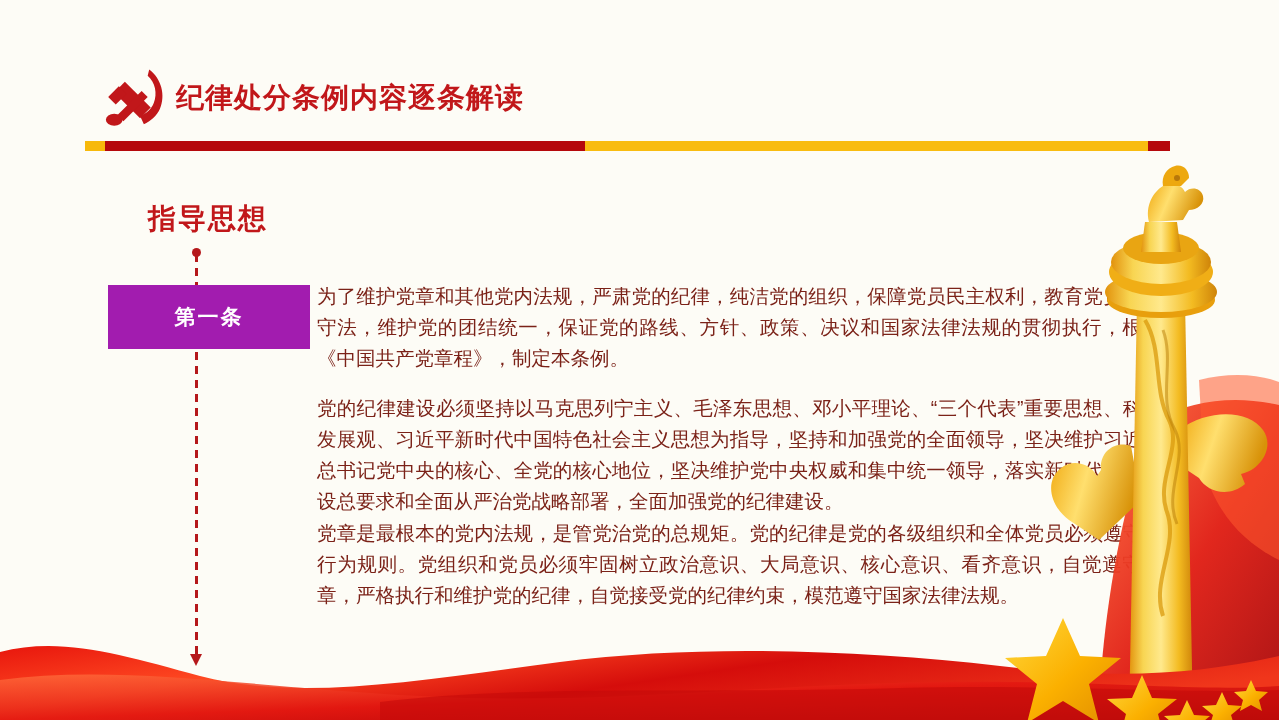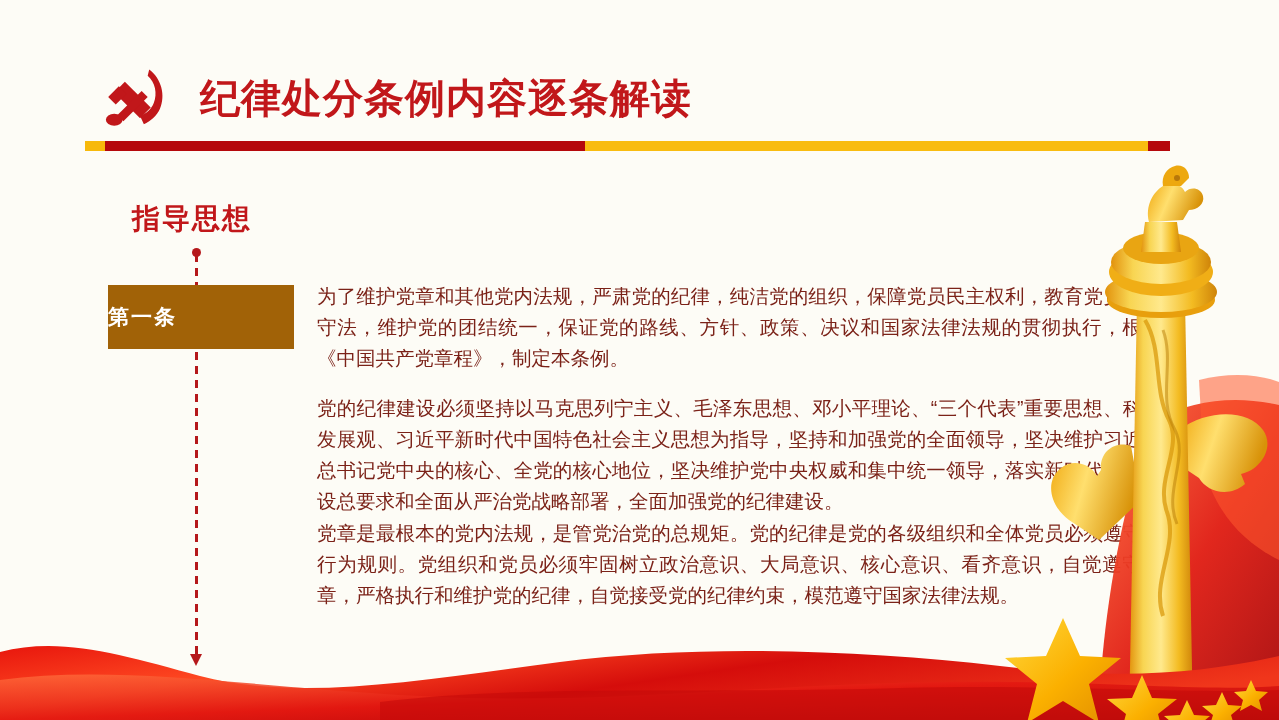--- a/index.html
+++ b/index.html
@@ -21,47 +21,46 @@
     position: absolute;
     left: 96px;
     top: 62px;
     width: 76px;
     height: 76px;
   }
   #slide-title {
     position: absolute;
     left: 176px;
     top: 70px;
-    font-size: 40px;
+    font-size: 28px;
     font-weight: bold;
     color: #c1171a;
     letter-spacing: 1px;
     white-space: nowrap;
     line-height: 56px;
-    margin-left: 24px;
   }
 
   
   #divider {
     position: absolute;
     left: 85px;
     top: 141px;
     width: 1085px;
     height: 10px;
     display: flex;
   }
   #divider .seg-y-cap { width: 20px; background: #f7b90b; }
   #divider .seg-red   { width: 480px; background: #b5080c; }
   #divider .seg-yellow{ flex: 1; background: #f9bc10; }
   #divider .seg-r-cap { width: 22px; background: #b5080c; }
 
   
   #section-label {
     position: absolute;
-    left: 132px;
+    left: 148px;
     top: 200px;
     font-size: 28px;
     font-weight: bold;
     color: #c1171a;
     letter-spacing: 2px;
     white-space: nowrap;
   }
 
   
   #timeline {
@@ -97,29 +96,30 @@
     width: 0; height: 0;
     border-left: 6px solid transparent;
     border-right: 6px solid transparent;
     border-top: 12px solid #b5181b;
   }
 
   
   .chip {
     position: absolute;
     left: 108px;
-    width: 186px;
+    width: 202px;
     height: 64px;
-    background: #a16207;
+    background: #a21caf;
     color: #ffffff;
     font-size: 21px;
     font-weight: bold;
     letter-spacing: 2px;
     display: flex;
     align-items: center;
+    justify-content: center;
   }
   #chip-1 { top: 285px; }
   #chip-2 { top: 415px; }
   #chip-3 { top: 537px; }
 
   
   .para {
     position: absolute;
     left: 317px;
     width: 845px;

